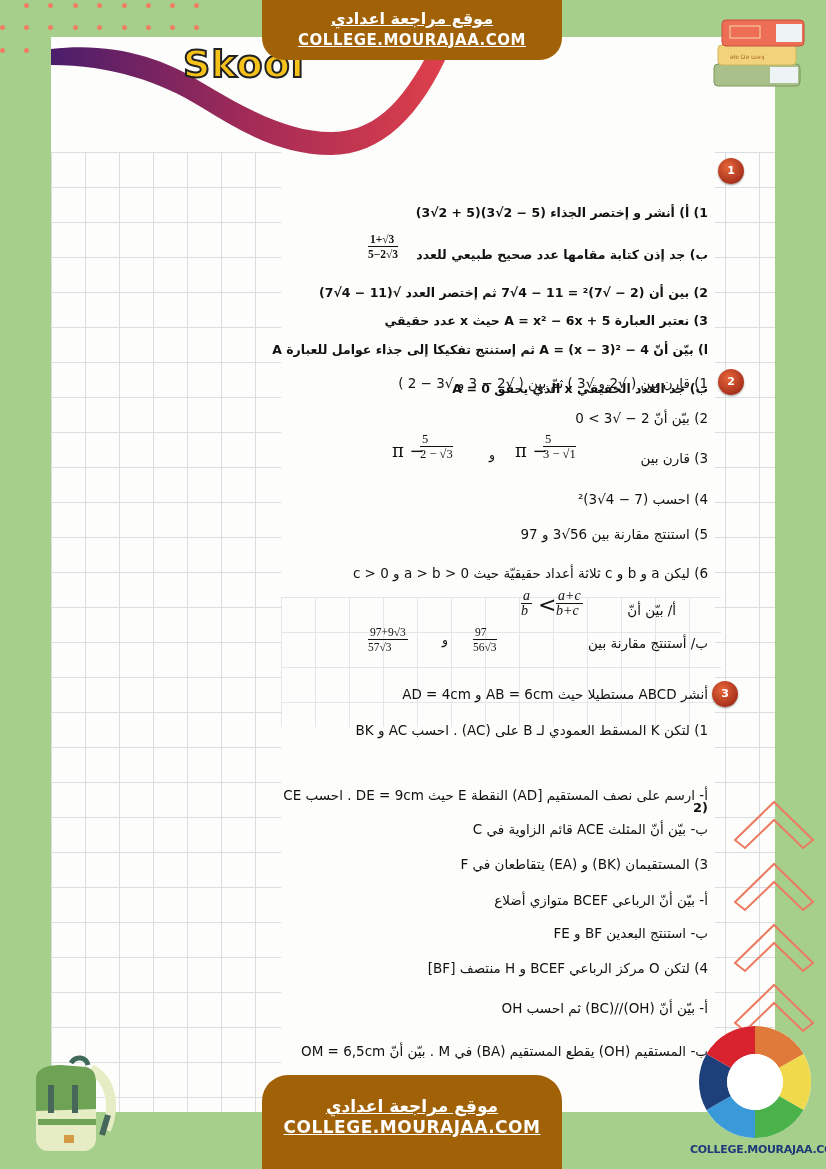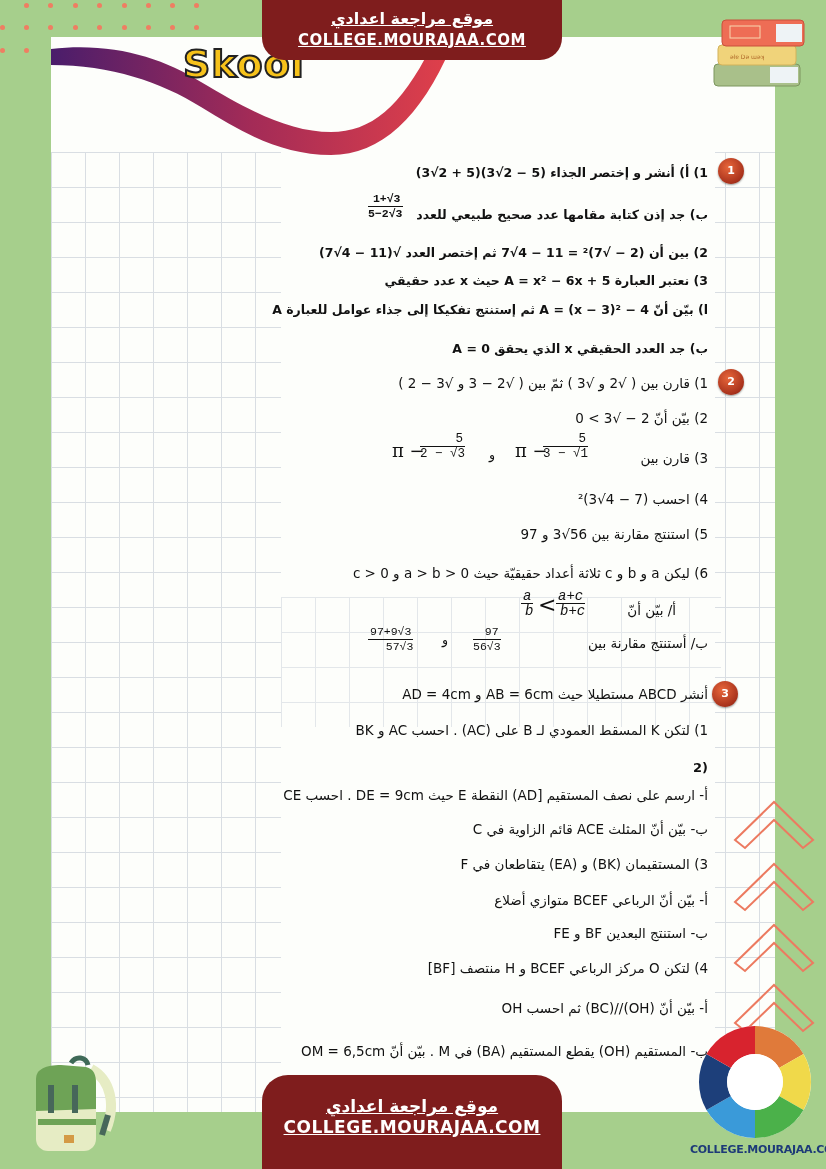--- a/index.html
+++ b/index.html
@@ -24,21 +24,21 @@
       linear-gradient(to right, #d9dee3 1px, transparent 1px),
       linear-gradient(to bottom, #d9dee3 1px, transparent 1px);
     background-size: 34px 35px;
   }
   .grid-left { left: 0; top: 115px; width: 230px; height: 960px; }
   .grid-right { right: 0; top: 115px; width: 60px; height: 960px; background-position: 10px 0; }
   .grid-mid { left: 230px; top: 560px; width: 440px; height: 130px; opacity: 0.7; }
   
   .banner {
     position: absolute;
-    background: #7f1d1d;
+    background: #a16207;
     color: #fff;
     text-align: center;
     font-family: "DejaVu Sans", sans-serif;
     font-weight: bold;
   }
   .banner-top {
     left: 262px; top: 0; width: 300px; height: 60px;
     border-radius: 0 0 22px 22px;
     padding-top: 8px;
   }
@@ -73,27 +73,27 @@
     box-shadow: 0 1px 2px rgba(0,0,0,0.4);
   }
 
   .line {
     position: absolute;
     direction: rtl;
     font-size: 12.5px;
     white-space: nowrap;
     font-family: "DejaVu Sans", sans-serif;
   }
-  .bold { font-weight: bold; }
+  .bold { font-weight: bold; margin-top: 40px; }
   .serif { font-family: "DejaVu Serif", serif; }
   .math { font-family: "DejaVu Serif", serif; font-style: italic; }
 
   .frac {
-    position: absolute; text-align: right; font-size: 11.5px; line-height: 14px;
-    font-family: Liberation Mono, monospace;
+    position: absolute; text-align: left; font-size: 11.5px; line-height: 14px;
+    font-family: Liberation Serif, serif;
   }
   .frac .top { display: block; border-bottom: 1px solid #111; padding: 0 2px; }
   .frac .bot { display: block; }
 
   
   .books { position: absolute; left: 700px; top: 12px; width: 110px; height: 82px; }
   .chevrons { position: absolute; left: 733px; top: 790px; width: 88px; height: 245px; }
   .wheel { position: absolute; left: 695px; top: 1022px; width: 120px; height: 120px; }
   .wheel-label {
     position: absolute; left: 690px; top: 1143px; width: 136px;

